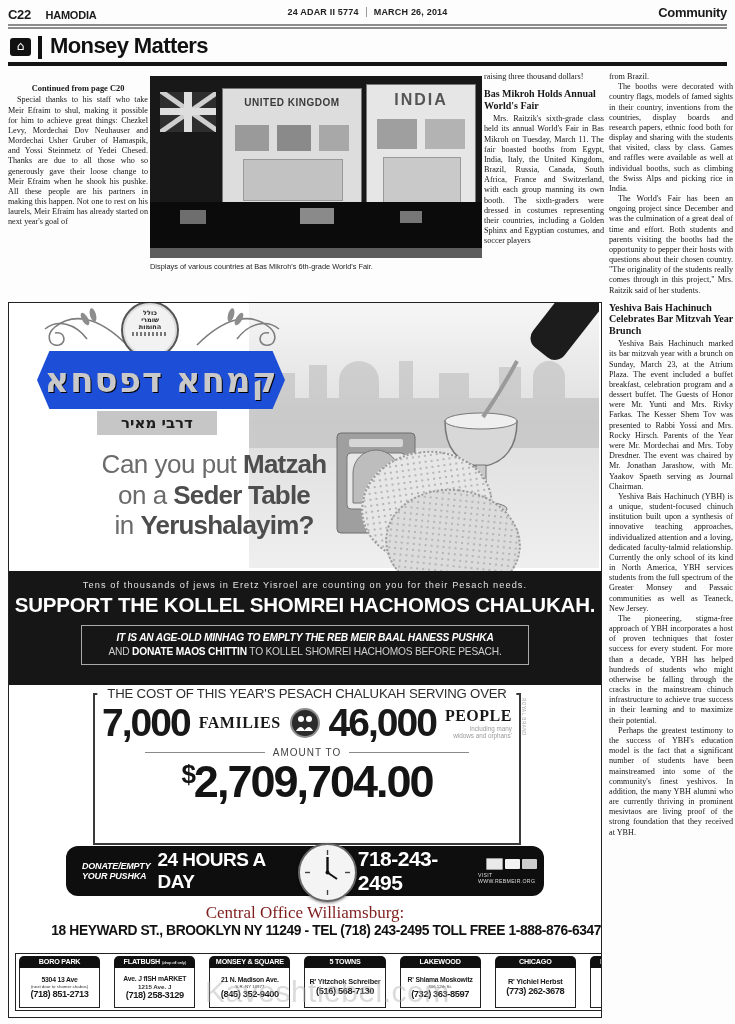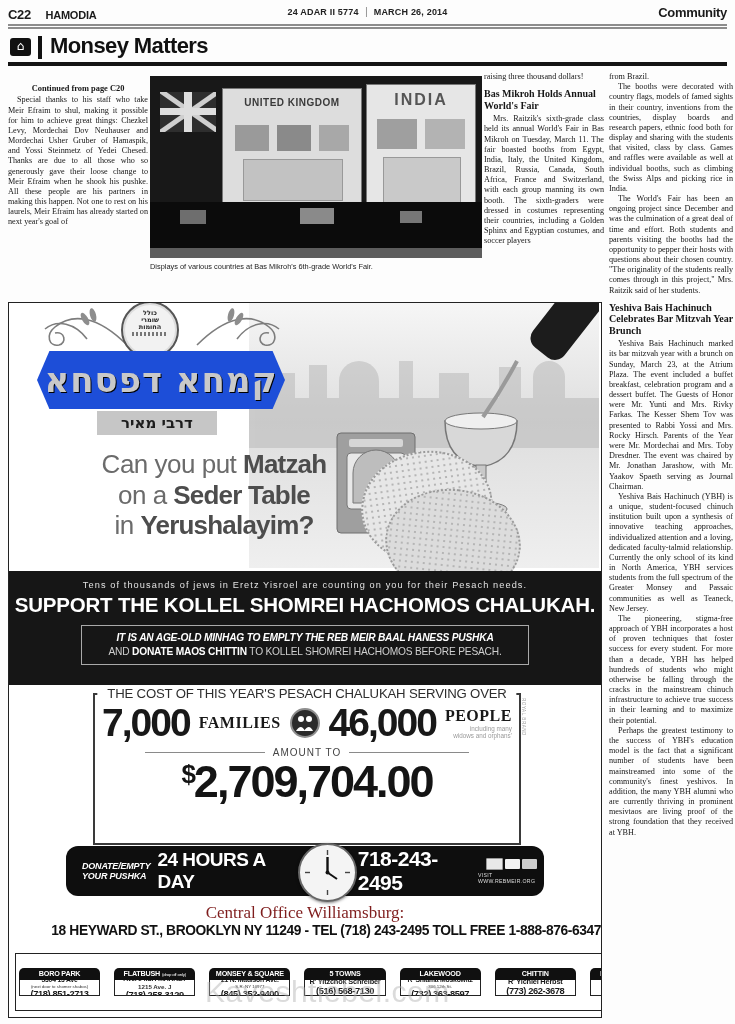--- a/index.html
+++ b/index.html
@@ -56,21 +56,21 @@
   .pill .dnt{margin-left:16px;font-weight:bold;font-style:italic;font-size:9px;line-height:1.12;letter-spacing:-.2px;}
   .pill .hrs{font-weight:bold;font-size:19px;letter-spacing:-.5px;margin-left:7px;}
   .clock{position:absolute;left:232px;top:-3px;width:55px;height:55px;border-radius:50%;background:#f4f4f4;border:2px solid #666;box-shadow:0 1px 3px rgba(0,0,0,.5);}
   .pill .phone{font-weight:bold;font-size:21px;letter-spacing:-.5px;margin-left:66px;}
   .pill .rt{margin-left:8px;display:flex;flex-direction:column;align-items:center;gap:2px;}
   .chips{display:flex;gap:2px;align-items:center;}
   .chip{width:15px;height:10px;border-radius:1px;}
   .visit{font-size:5.2px;letter-spacing:.3px;color:#ddd;}
   .office{position:absolute;left:0;right:0;top:600px;text-align:center;font-family:"Liberation Serif",serif;font-size:17px;color:#7f1d1d;}
   .addr{position:absolute;left:0;right:0;top:620px;text-align:right;font-family:"Liberation Sans",sans-serif;font-weight:bold;font-size:13.8px;letter-spacing:-.4px;color:#111;}
-  .locframe{position:absolute;left:6px;top:650px;width:660px;height:58px;border:1px solid #222;display:flex;gap:14px;padding:14px 3px;box-sizing:border-box;}
+  .locframe{position:absolute;left:6px;top:650px;width:660px;height:58px;border:1px solid #222;display:flex;gap:14px;padding:2px 3px;box-sizing:border-box;}
   .loc{flex:1;display:flex;flex-direction:column;min-width:0;}
   .loc .tab{background:#101010;color:#fff;border-radius:5px 5px 0 0;text-align:center;font-family:"Liberation Sans",sans-serif;
             font-weight:bold;font-size:7.2px;letter-spacing:-.2px;line-height:12px;height:12px;white-space:nowrap;overflow:hidden;}
   .loc .tab .nt{font-size:4.4px;font-weight:normal;}
   .loc .bod{flex:1;border:1px solid #222;border-top:none;text-align:center;font-family:"Liberation Sans",sans-serif;
             display:flex;flex-direction:column;justify-content:center;line-height:1.15;overflow:hidden;}
   .loc .a{font-weight:bold;font-size:6.8px;letter-spacing:-.2px;}
   .loc .b{font-size:4.4px;color:#333;}
   .loc .ph{font-weight:bold;font-size:9.3px;letter-spacing:-.4px;}
   .qline{font-family:"Liberation Sans",sans-serif;font-size:26px;color:#6b6b6b;letter-spacing:-.5px;line-height:1.18;}
@@ -344,21 +344,21 @@
       </div>
       <div class="loc">
         <div class="bod" style="order:2;">
             <span class="a">R' Shlama Moskowitz</span>
             <span class="b">306 12th St.</span>
             <span class="ph">(732) 363-8597</span>
           </div>
         <div class="tab" style="order:1;">LAKEWOOD</div>
       </div>
       <div class="loc">
-        <div class="tab">CHITTIN</div>
+        <div class="tab">CHICAGO</div>
         <div class="bod">
             <span class="a" style="font-size:7.4px;">R' Yichiel Herbst</span>
             <span class="ph">(773) 262-3678</span>
           </div>
       </div>
       <div class="loc">
         <div class="tab">LOS ANGELES CA</div>
         <div class="bod">
             <span class="a" style="font-size:7.4px;">R' C. Eisenbach</span>
             <span class="ph">(323) 651-0134</span>

